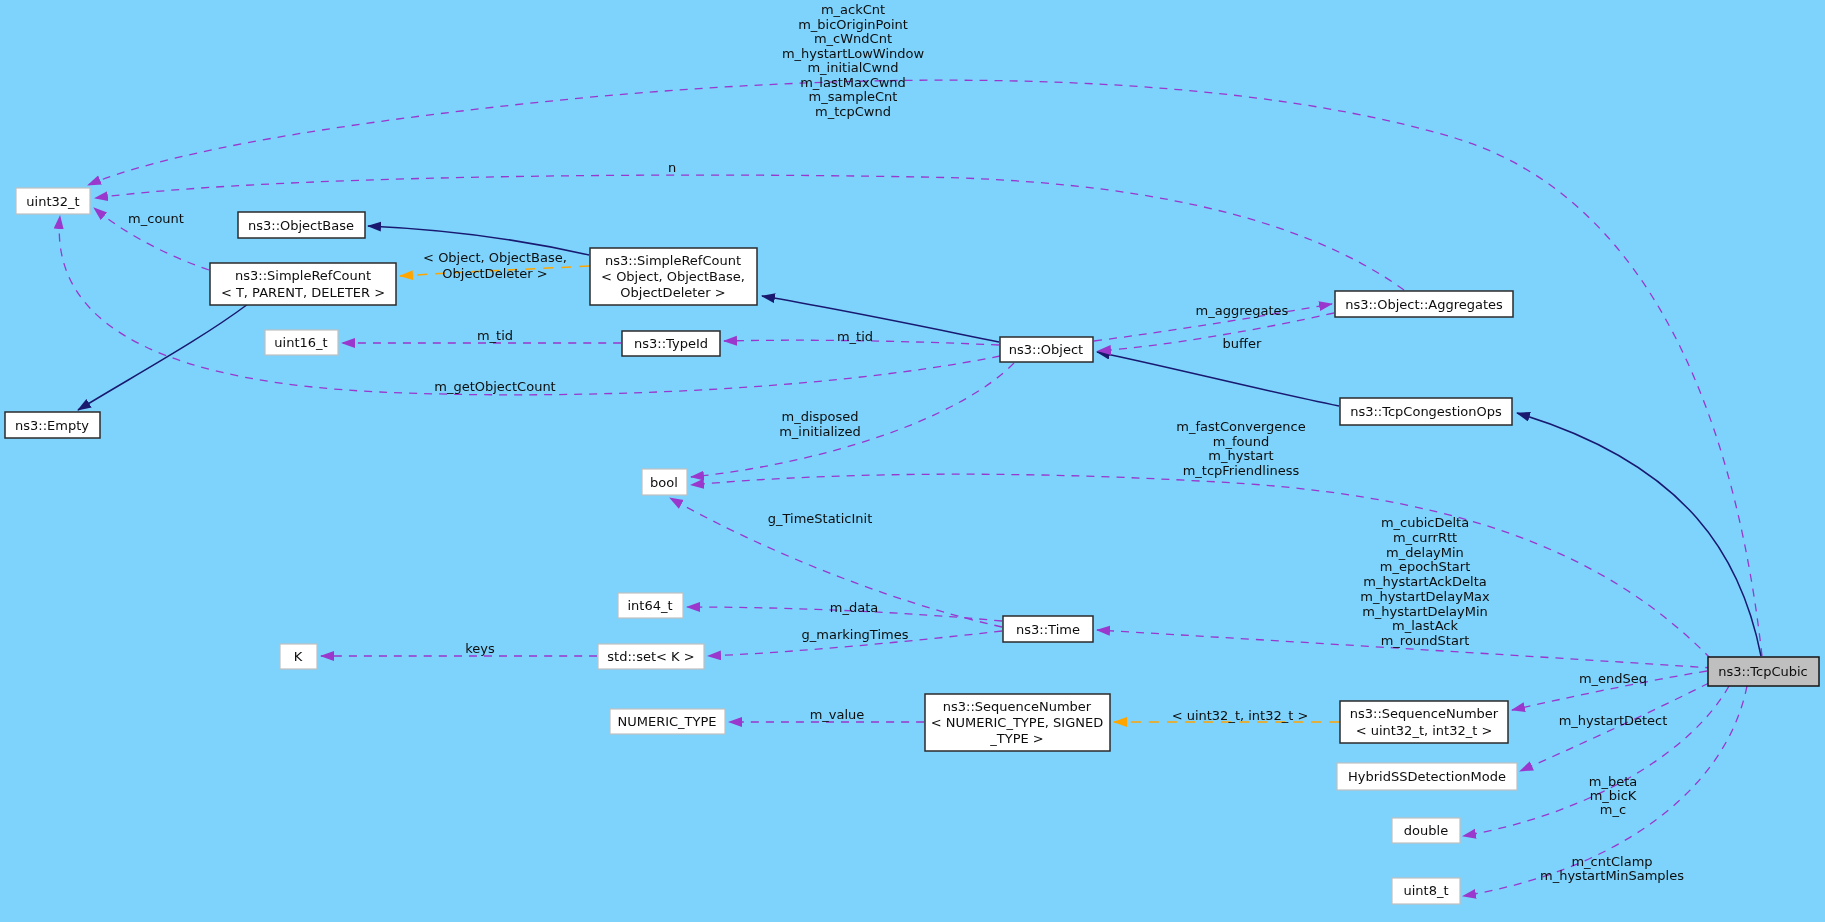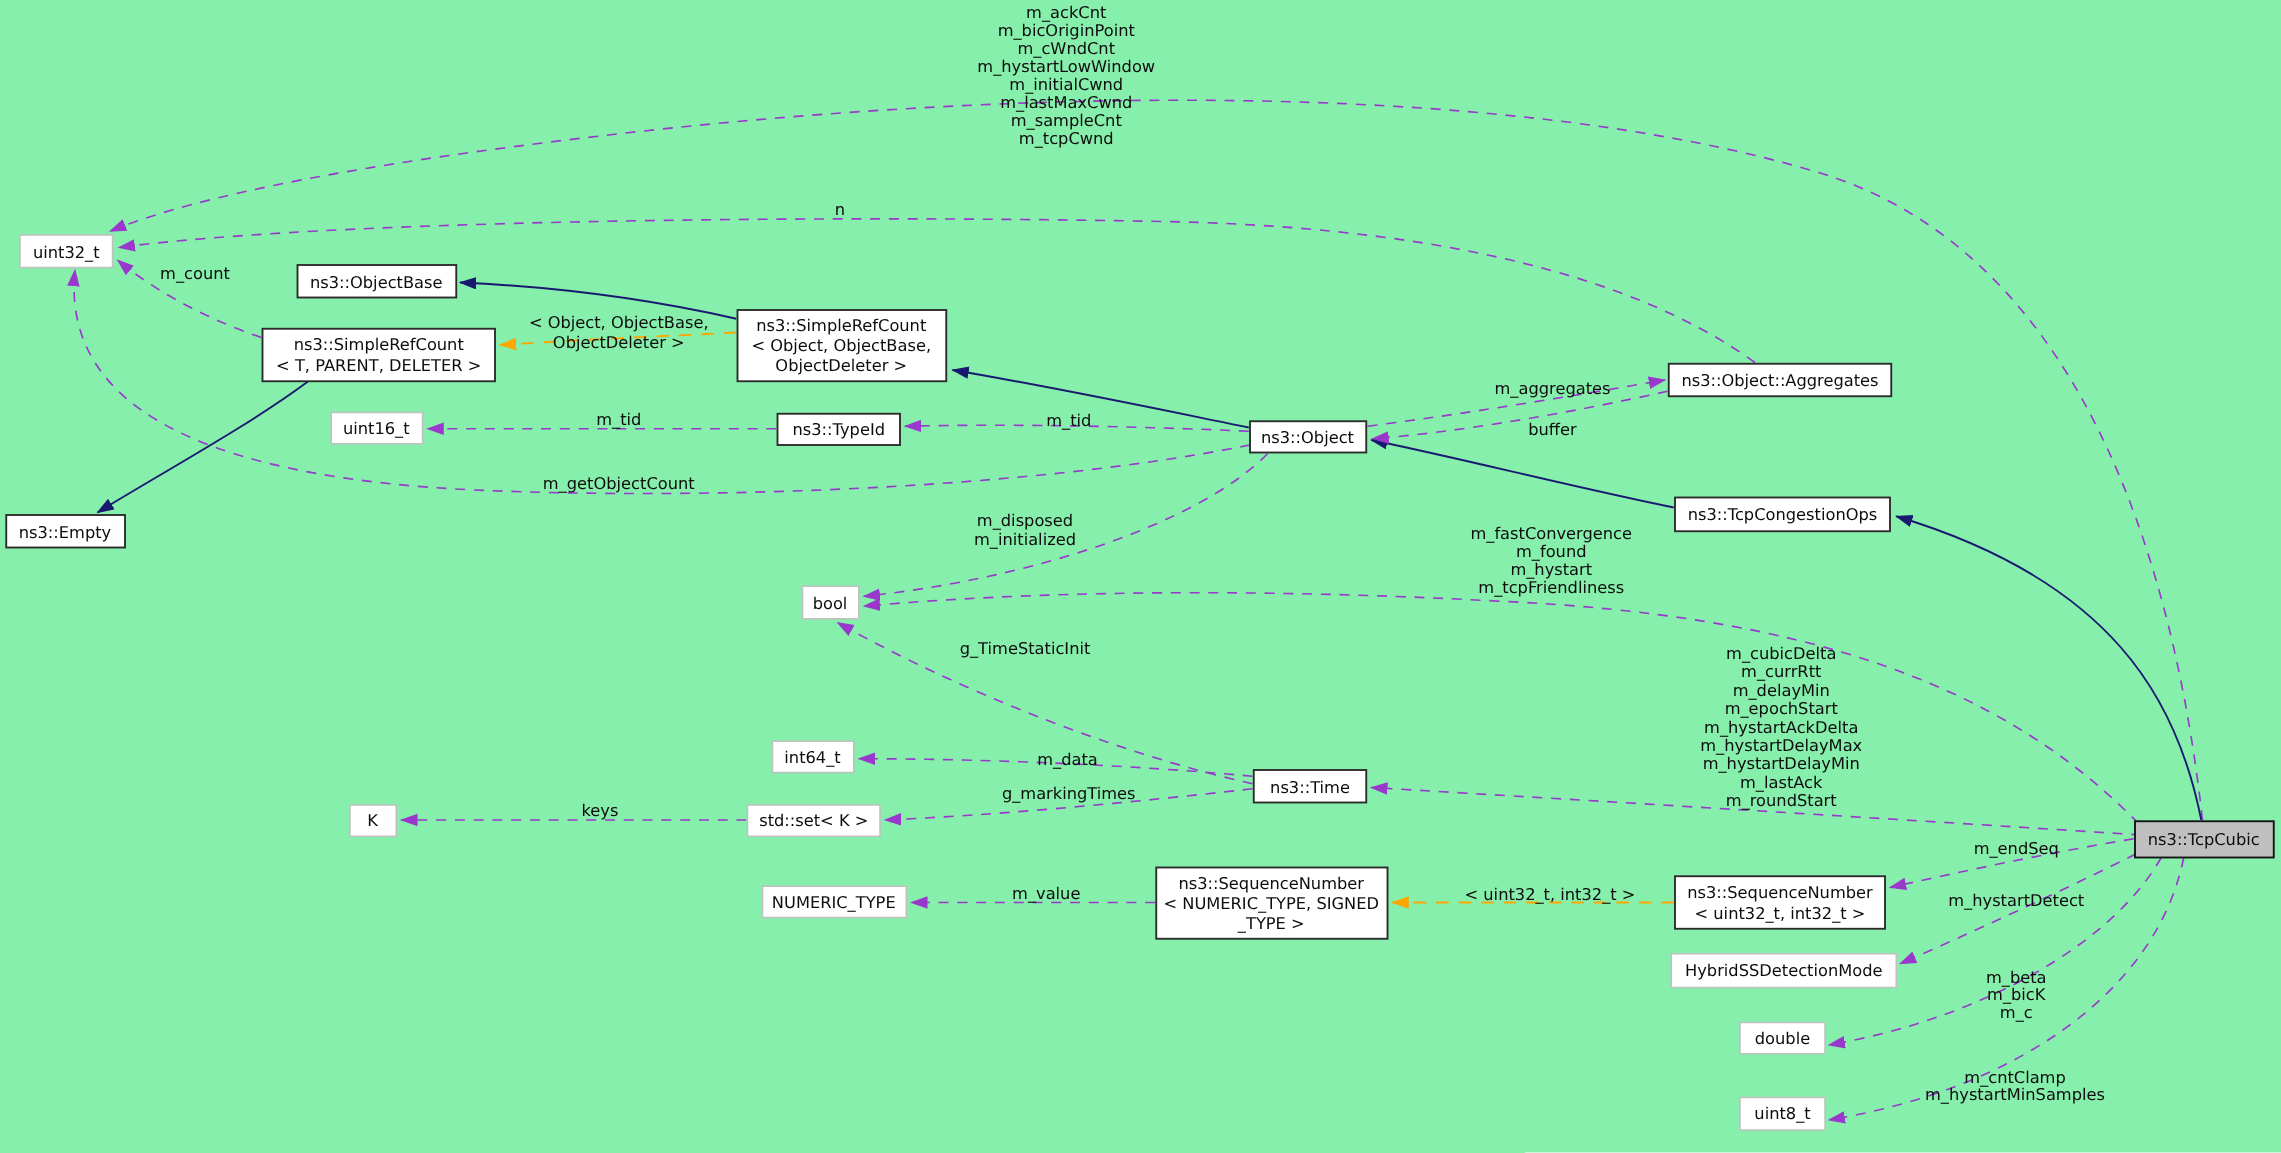--- a/index.html
+++ b/index.html
@@ -1,16 +1,16 @@
 <!DOCTYPE html>
 <html><head>
 <meta charset="utf-8">
 <style>
   html,body{margin:0;padding:0;background:#ffffff;}
-  .stage{position:relative;width:1825px;height:922px;background:#86efac;overflow:hidden;}
+  .stage{position:relative;width:1825px;height:922px;background:#7dd3fc;overflow:hidden;}
   svg{display:block;}
   svg text{
     font-family:"DejaVu Sans", sans-serif;
     font-size:13px;
     fill:#0d0d0d;
     text-anchor:middle;
   }
   .edge-use{fill:none;stroke:#9a37cc;stroke-width:1.3;stroke-dasharray:8 7;}
   .edge-tmpl{fill:none;stroke:#ffa500;stroke-width:1.5;stroke-dasharray:10 8;}
   .edge-inh{fill:none;stroke:#191970;stroke-width:1.5;}

